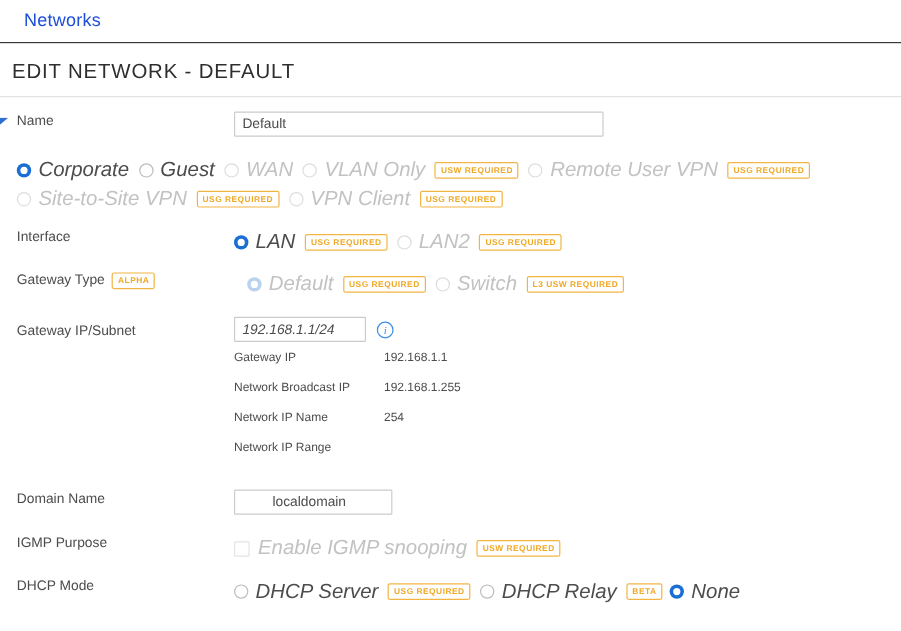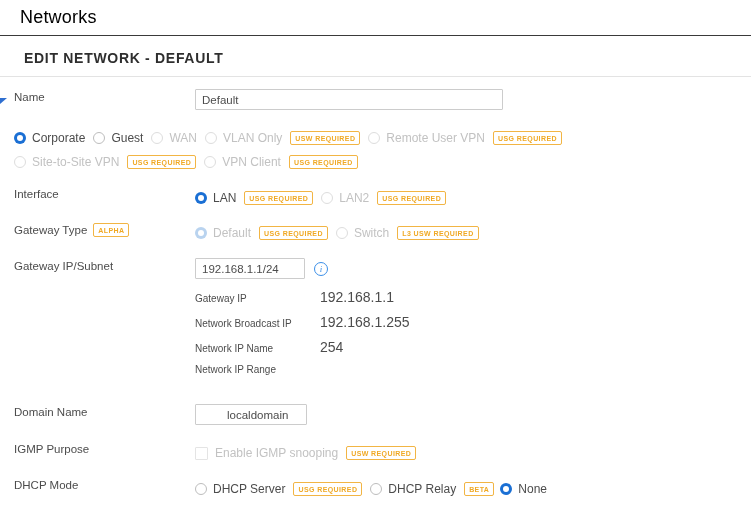--- a/index.html
+++ b/index.html
@@ -19,31 +19,31 @@
   
   .page-header {
     height: 36px;
     padding: 0 0 0 20px;
     display: flex;
     align-items: center;
     border-bottom: 1px solid #3a3a3a;
     box-sizing: border-box;
   }
   .page-title {
-    font-size: 18px;
+    font-size: 15px;
     font-weight: 400;
-    color: #000000;
+    color: #1d4ed8;
     letter-spacing: .2px;
   }
 
   
   .section-header {
-    padding: 14px 0 10px 24px;
-    font-size: 14px;
-    font-weight: bold;
+    padding: 14px 0 10px 10px;
+    font-size: 17px;
+    font-weight: normal;
     color: #2e2e2e;
     letter-spacing: .7px;
   }
   .section-rule {
     border-bottom: 1px solid #e3e3e3;
     margin: 0;
   }
 
   
   .edge-marker {
@@ -97,32 +97,33 @@
     color: #4c4c4c;
     border: 1px solid #cccccc;
     border-radius: 1px;
     height: 21px;
     box-sizing: border-box;
     padding: 0 6px;
     outline: none;
     background: #fff;
   }
   input.txt.name { width: 308px; }
-  input.txt.subnet { width: 110px; }
-  input.txt.domain { width: 112px; padding-left: 31px; }
+  input.txt.subnet { width: 110px; font-style: italic; }
+  input.txt.domain { width: 132px; padding-left: 31px; }
   input.txt:disabled { background:#fff; }
 
   
   .opt {
     display: inline-flex;
     align-items: center;
     margin-right: 8px;
-    font-size: 12px;
+    font-size: 17px;
     color: #4c4c4c;
     white-space: nowrap;
+    font-style: italic;
   }
   .opt.dim { color: #c2c2c2; }
   .radio {
     width: 12px; height: 12px;
     border-radius: 50%;
     border: 1px solid #bdbdbd;
     box-sizing: border-box;
     margin-right: 6px;
     background: #fff;
     flex: 0 0 12px;
@@ -198,21 +199,21 @@
     align-items: baseline;
     height: 25px;
   }
   .details-key {
     width: 125px;
     flex: 0 0 125px;
     font-size: 10px;
     color: #4c4c4c;
   }
   .details-val {
-    font-size: 14px;
+    font-size: 10px;
     color: #4c4c4c;
   }
 
   .spacer-sm { height: 6px; }
 </style>
 </head>
 <body>
 
 <div class="page-header">
   <span class="page-title">Networks</span>
@@ -286,42 +287,42 @@
         <span class="badge">USG REQUIRED</span>
         <span class="opt dim">
           <span class="radio dim"></span>
           <span>LAN2</span>
         </span>
         <span class="badge">USG REQUIRED</span>
       </div>
     </div>
   </div>
 
-  <div class="row" style="padding-top:8px;">
+  <div class="row" style="padding-top:8px;gap:11px;">
     <div class="row-label">
       <span>Gateway Type</span>
       <span class="badge">ALPHA</span>
     </div>
     <div class="row-control">
       <div class="ctl-line">
         <span class="opt dim">
           <span class="radio on faded"></span>
           <span>Default</span>
         </span>
         <span class="badge">USG REQUIRED</span>
         <span class="opt dim">
           <span class="radio dim"></span>
           <span>Switch</span>
         </span>
         <span class="badge">L3 USW REQUIRED</span>
       </div>
     </div>
   </div>
 
-  <div class="row" style="padding-top:10px;">
+  <div class="row" style="padding-top:10px;align-items:center;">
     <div class="row-label">Gateway IP/Subnet</div>
     <div class="row-control">
       <input class="txt subnet" type="text" value="192.168.1.1/24" style="">
       <span class="info">i</span>
     </div>
   </div>
 
   <div class="details">
     <div class="details-row">
       <span class="details-key">Gateway IP</span>

